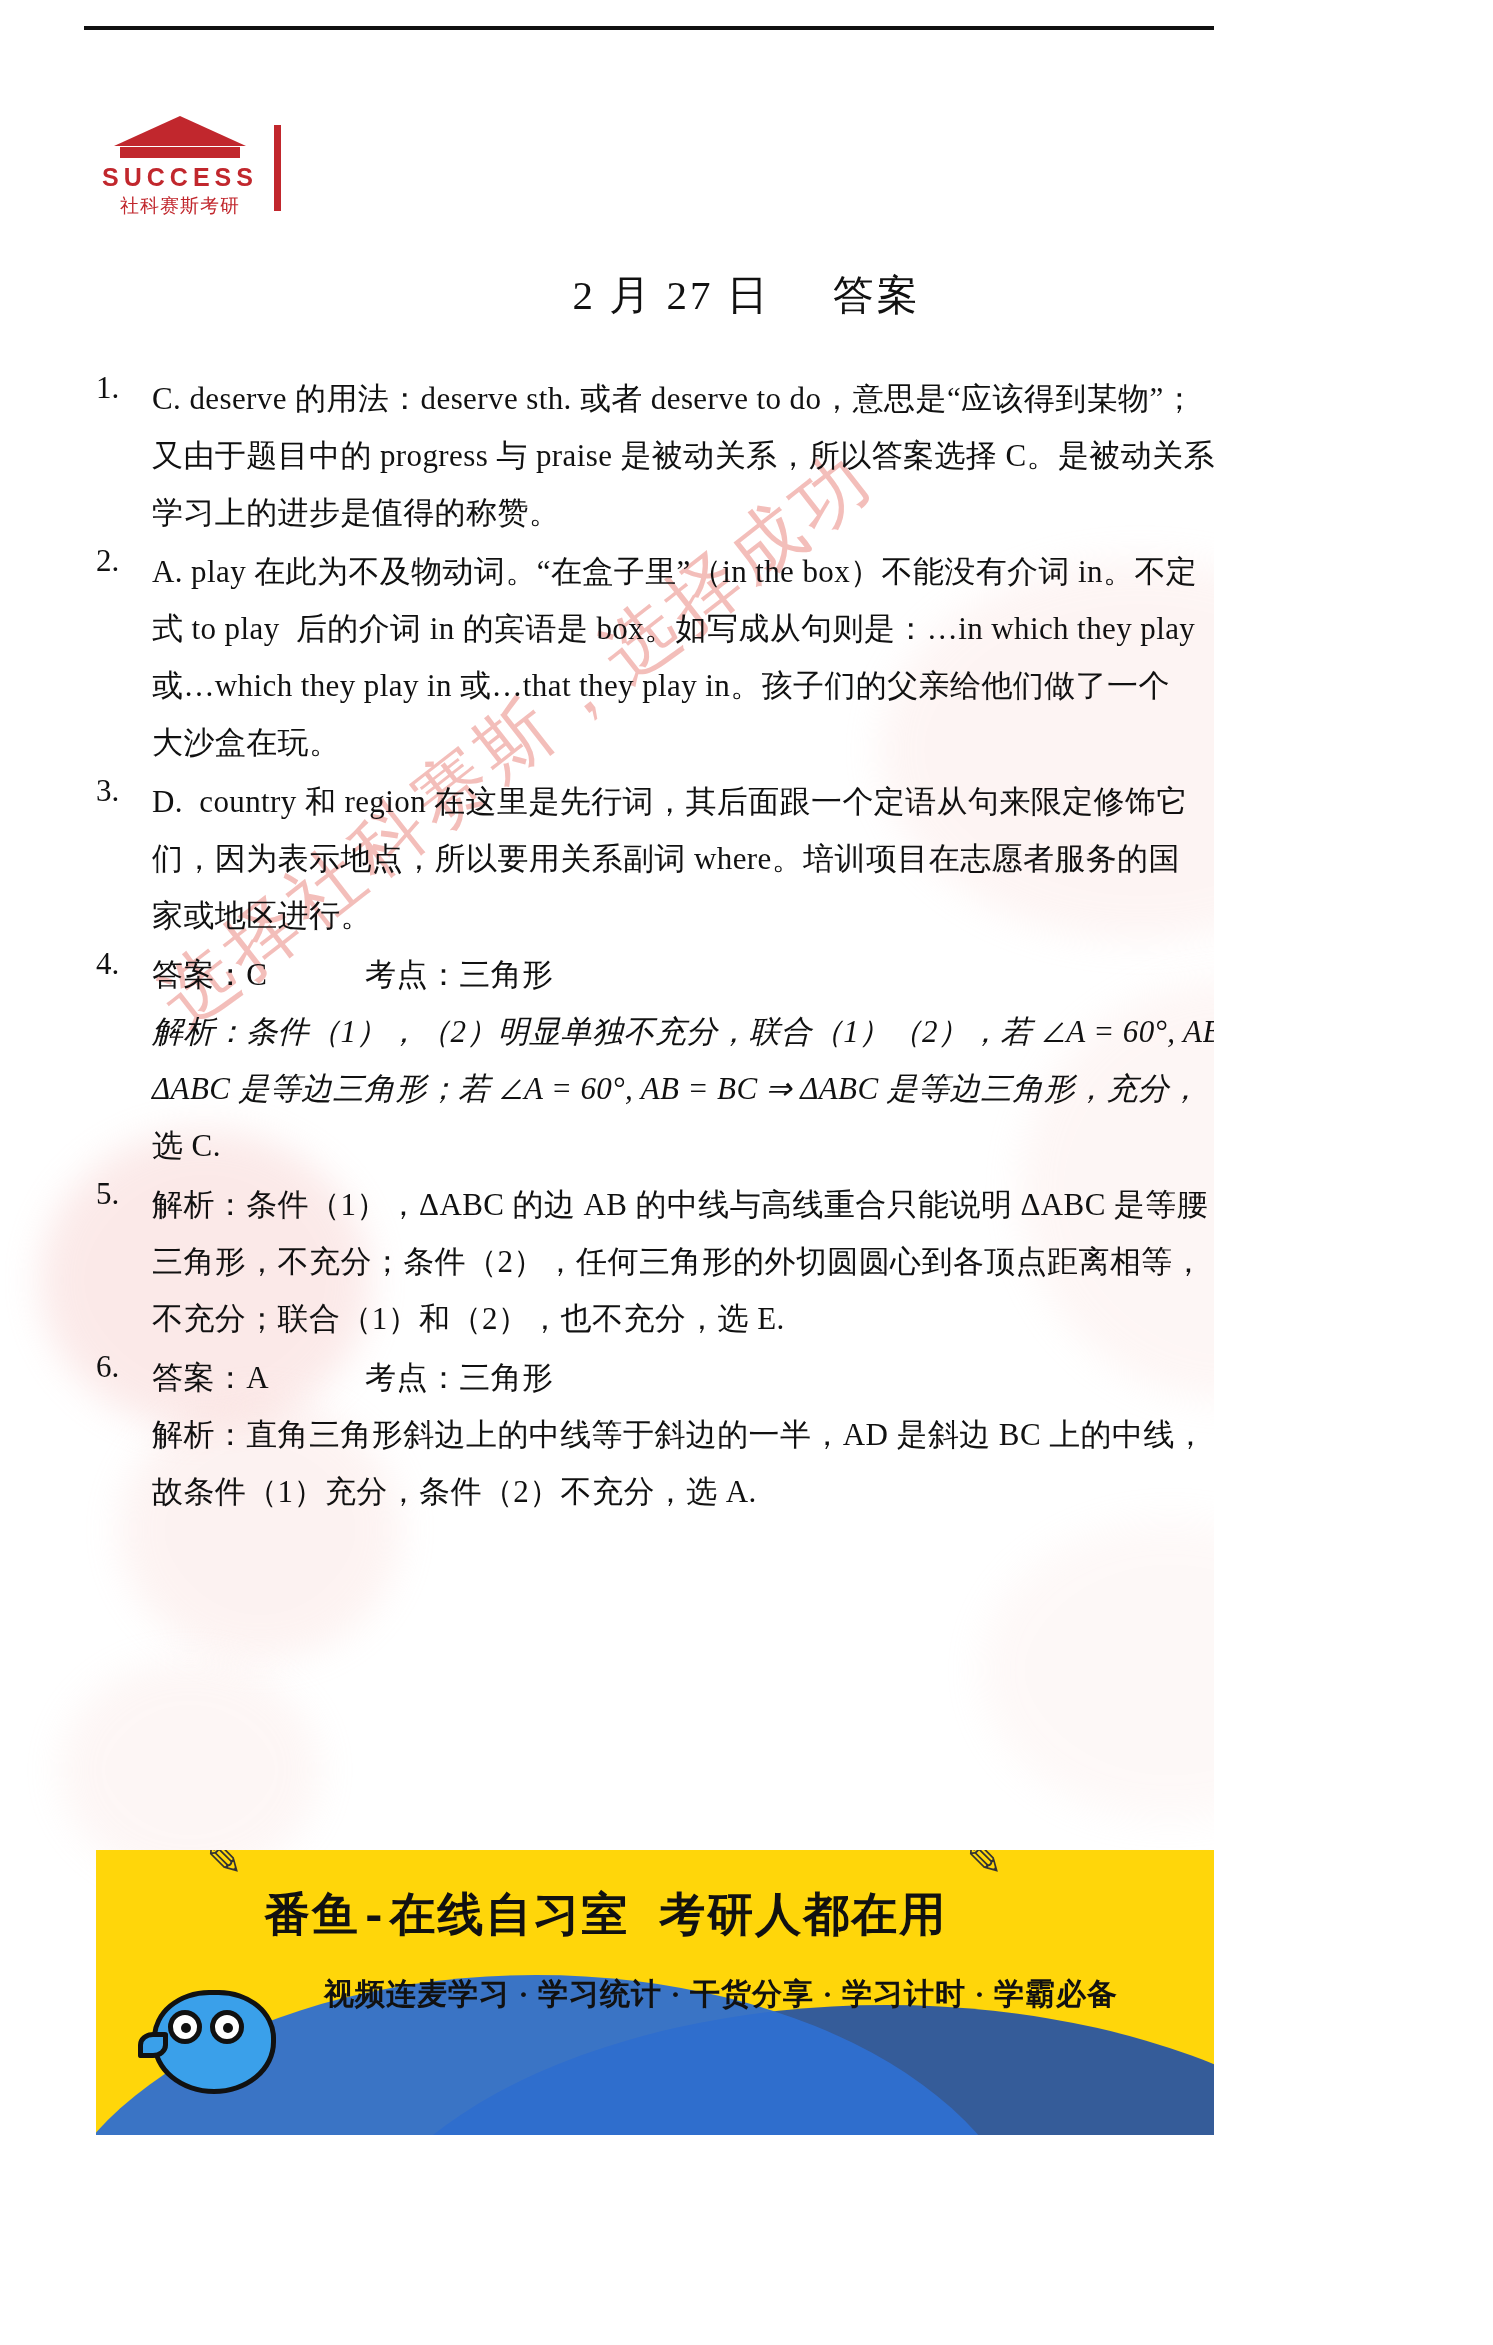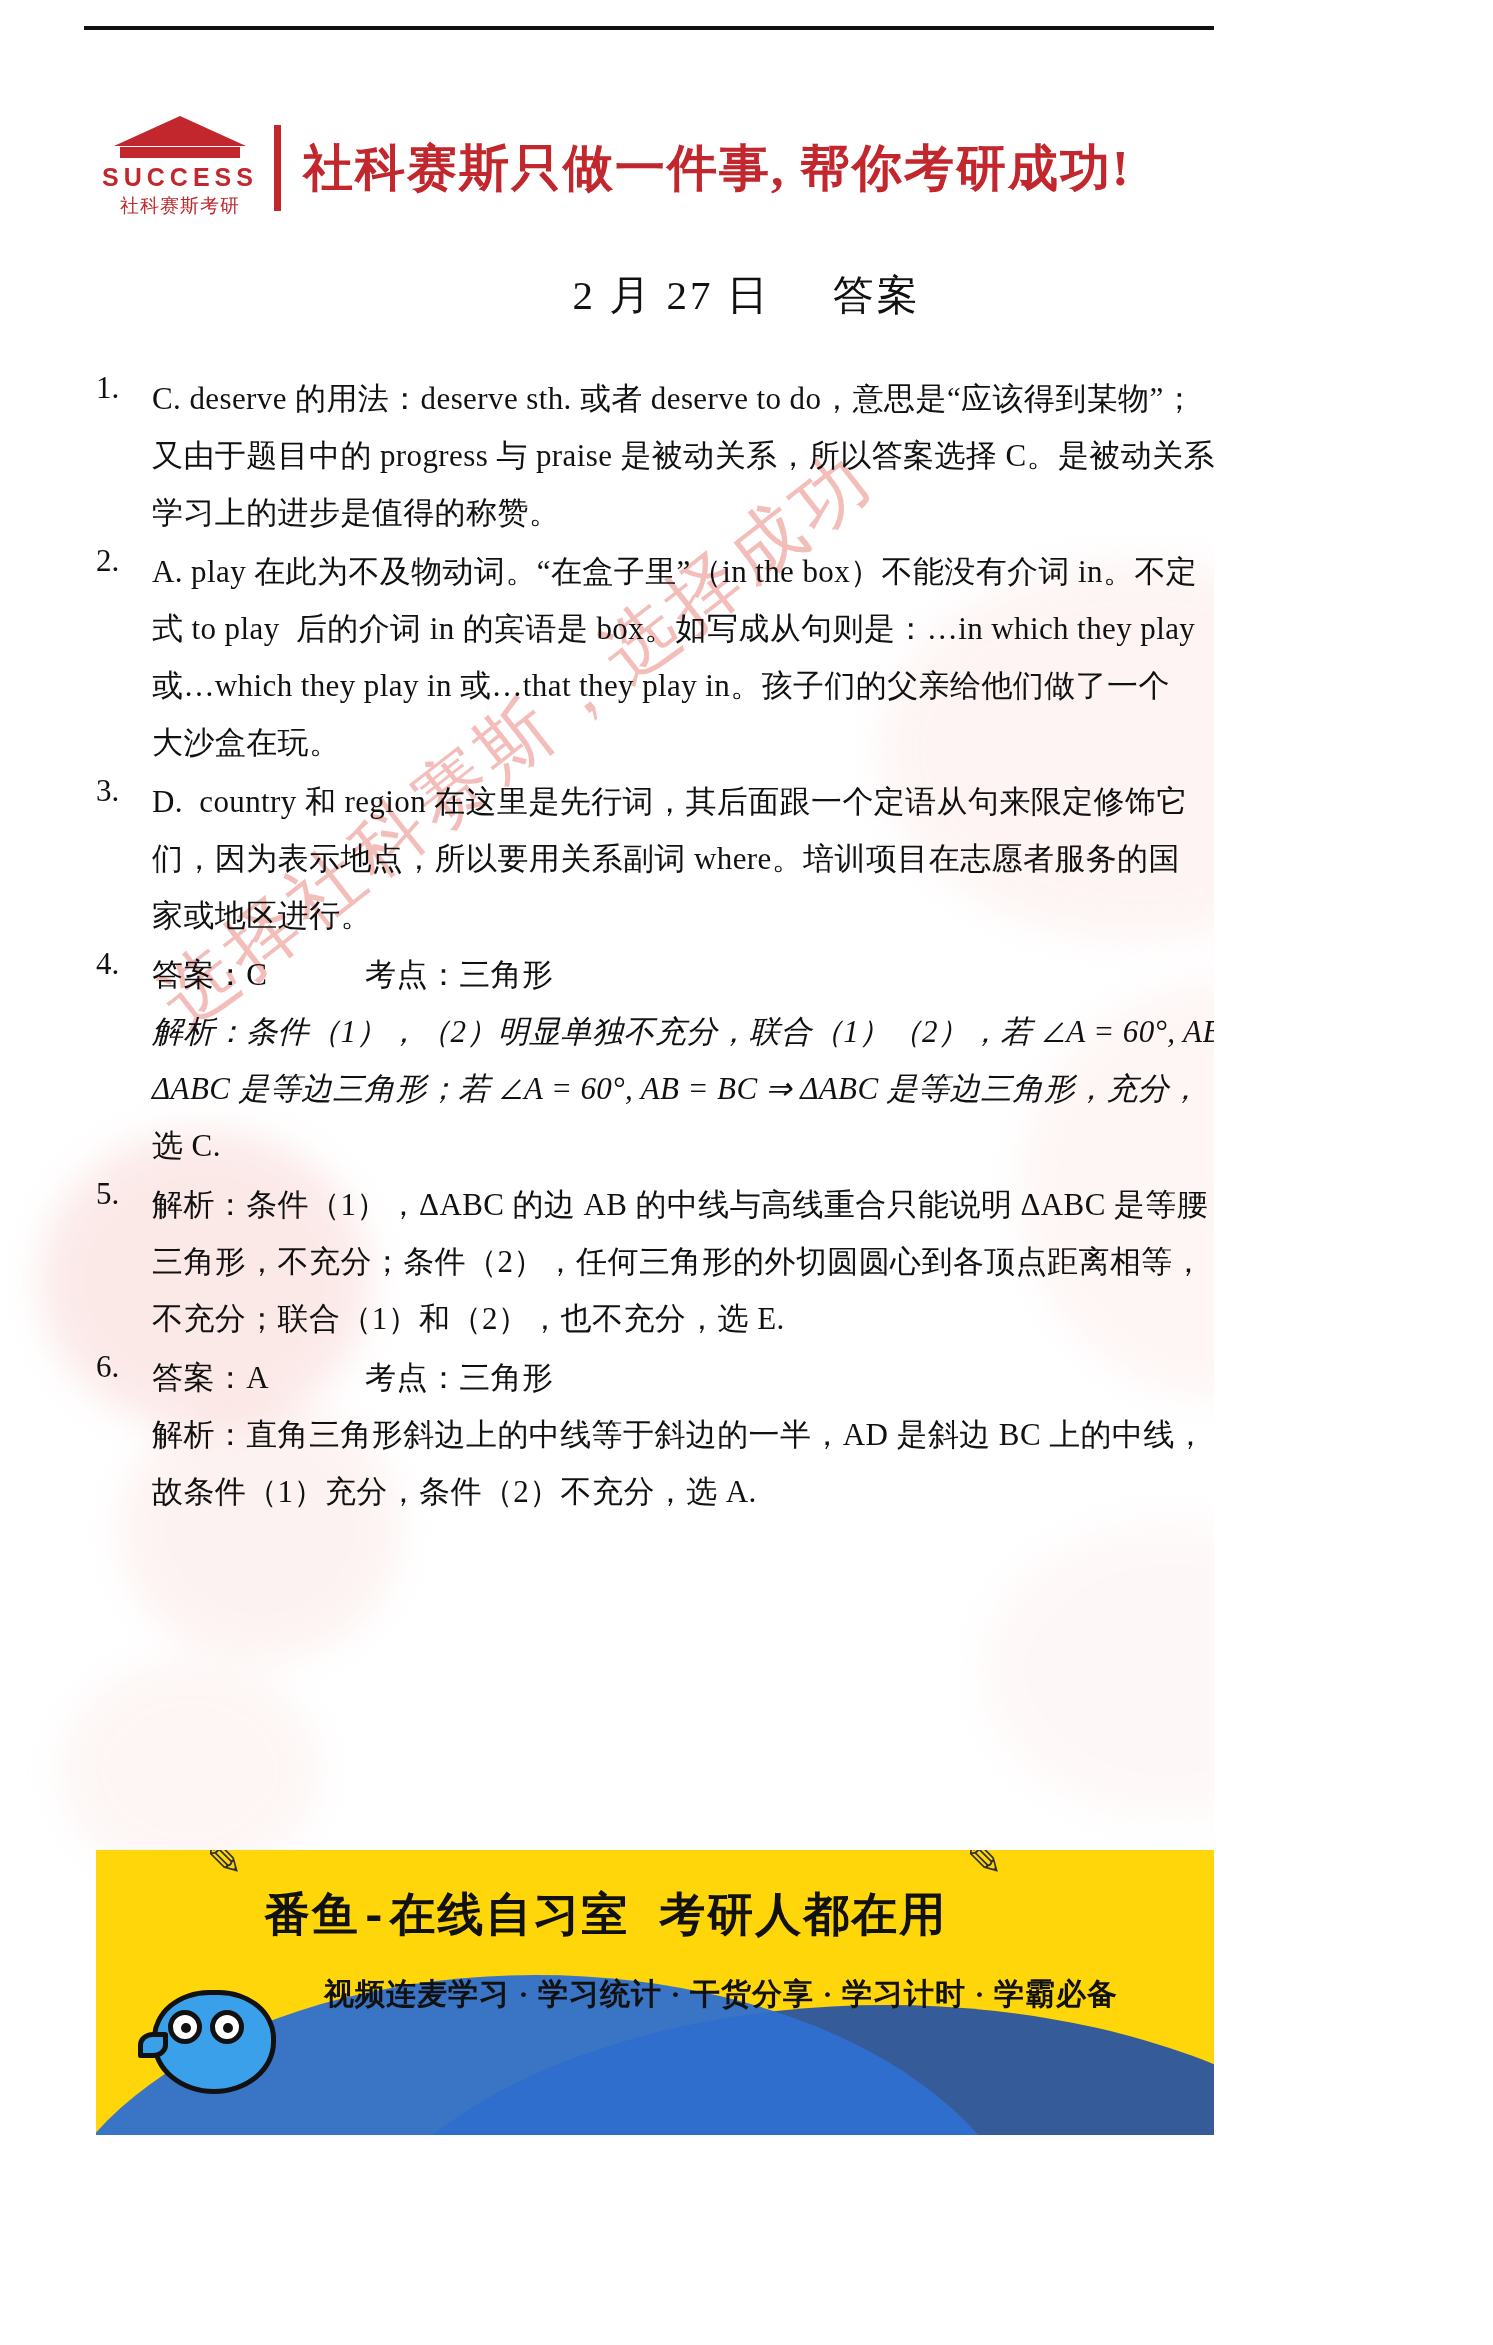--- a/index.html
+++ b/index.html
@@ -313,21 +313,20 @@
   <div class="header">
     <div class="logo">
       <div class="logo-mark">
         <div class="roof"></div>
         <div class="base"></div>
       </div>
       <div class="logo-en">SUCCESS</div>
       <div class="logo-cn">社科赛斯考研</div>
     </div>
     <div class="header-bar"></div>
-    <div class="header-slogan">社科赛斯只做一件事, 帮你考研成功!</div>
   </div>
 
   <div class="doc-title">
     <span>2 月 27 日</span><span class="gap"></span><span>答案</span>
   </div>
 
   <div class="watermark">选择社科赛斯，选择成功</div>
 
   <div class="content">
 

